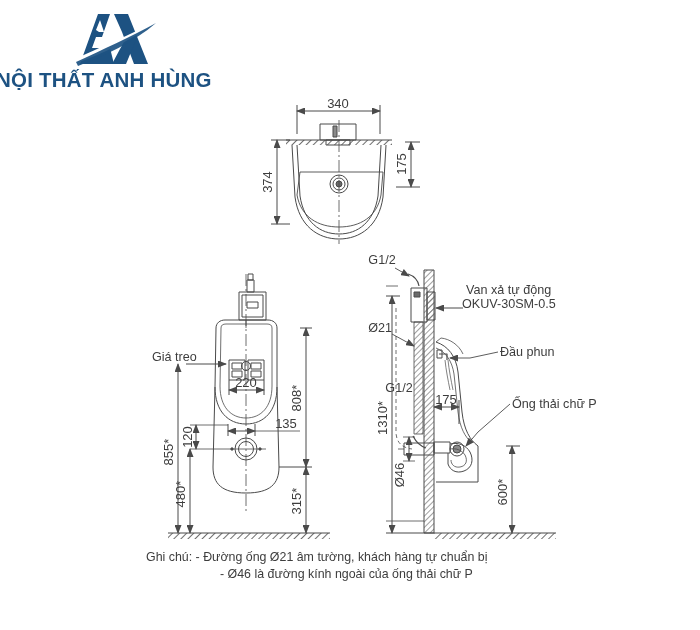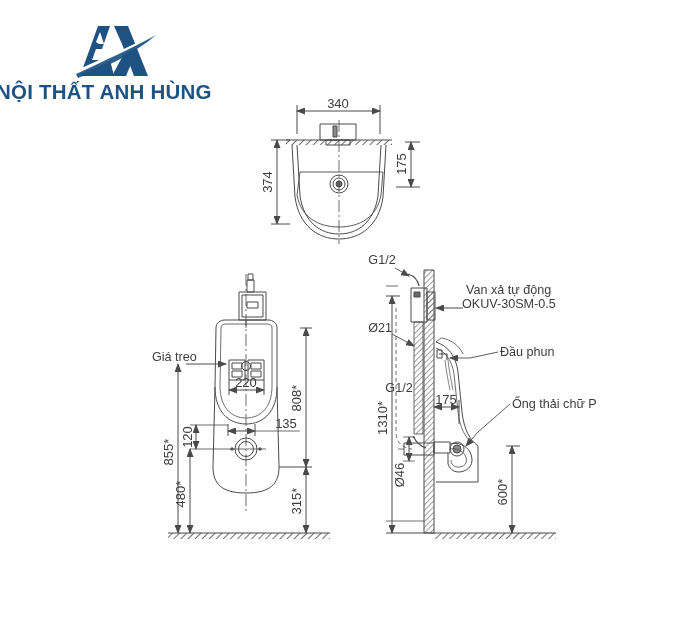--- a/index.html
+++ b/index.html
@@ -15,21 +15,21 @@
     font-family: "Liberation Sans", sans-serif;
     color: #3a3a3a;
   }
   #page-root {
     position: absolute;
     inset: 0;
   }
   .brand-block {
     position: absolute;
     left: 0px;
-    top: 16px;
+    top: 4px;
     width: 212px;
     height: 92px;
   }
   .brand-mark {
     position: absolute;
     left: 52px;
     top: 6px;
     width: 112px;
     height: 56px;
   }
@@ -305,14 +305,18 @@
       <text class="lbl-text" x="466" y="282">Van xả tự động</text>
       <text class="lbl-text" x="462" y="296">OKUV-30SM-0.5</text>
       <text class="lbl-text" x="500" y="344">Đầu phun</text>
       <text class="lbl-text" x="512" y="396">Ống thải chữ P</text>
       <text class="dim-text" x="446" y="392" text-anchor="middle">175</text>
       <text class="dim-text" x="387" y="406" text-anchor="middle" transform="rotate(-90 387 406)">1310*</text>
       <text class="dim-text" x="507" y="480" text-anchor="middle" transform="rotate(-90 507 480)">600*</text>
     </svg>
   </div>
 
+  <div class="note-block">
+    <div>Ghi chú: - Đường ống Ø21 âm tường, khách hàng tự chuẩn bị</div>
+    <div class="note-line-2">- Ø46 là đường kính ngoài của ống thải chữ P</div>
+  </div>
 
 </div>
 
 </body></html>

